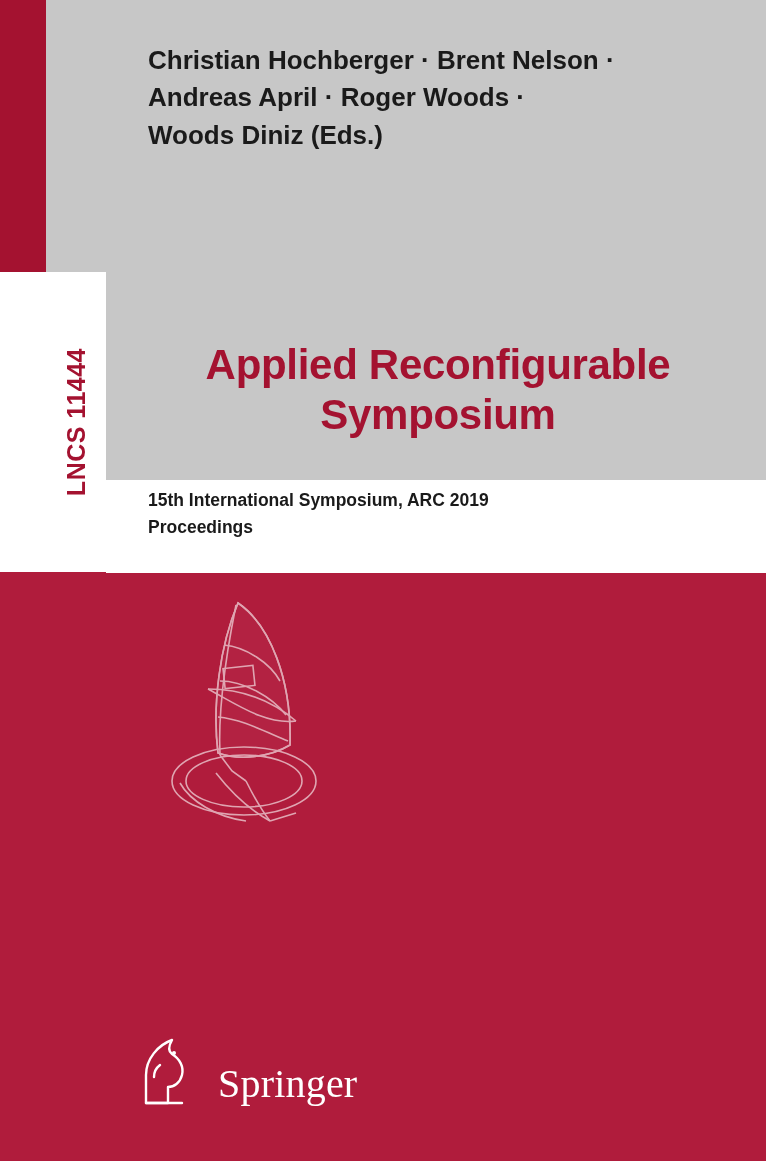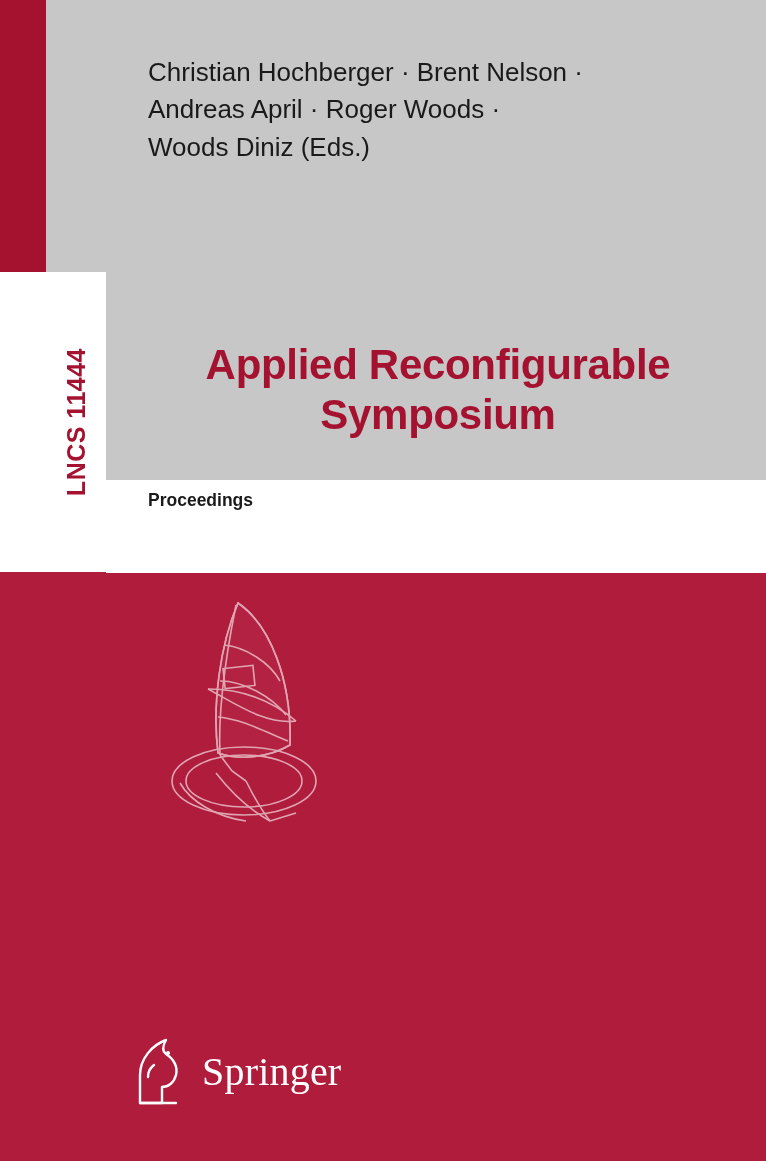--- a/index.html
+++ b/index.html
@@ -103,23 +103,22 @@
   }
 
   
   .editors {
     position: absolute;
     left: 148px;
     top: 42px;
     width: 560px;
     color: #1a1a1a;
     font-size: 26px;
-    font-weight: normal;
+    font-weight: bold;
     line-height: 1.44;
-    margin-top: 12px;
   }
   .editors .line {
     white-space: nowrap;
   }
 
   
   .title {
     position: absolute;
     left: 148px;
     top: 340px;
@@ -150,25 +149,25 @@
     left: 120px;
     top: 585px;
     width: 260px;
     height: 270px;
     opacity: 0.9;
   }
 
   
   .logo {
     position: absolute;
-    left: 128px;
+    left: 134px;
     bottom: 54px;
     display: flex;
-    align-items: center;
-    gap: 14px;
+    align-items: flex-end;
+    gap: 24px;
   }
   .logo-mark {
     width: 60px;
     height: 72px;
   }
   .logo-text {
     color: #ffffff;
     font-size: 40px;
     letter-spacing: 0.2px;
     font-family: "Liberation Serif", serif;
@@ -197,20 +196,21 @@
     <div class="line">Andreas April · Roger Woods ·</div>
     <div class="line">Woods Diniz (Eds.)</div>
   </div>
 
   <div class="title">
     <div>Applied Reconfigurable</div>
     <div>Symposium</div>
   </div>
 
   <div class="subtitle">
+    <div>15th International Symposium, ARC 2019</div>
     <div>Proceedings</div>
   </div>
 
   <svg class="artwork" viewBox="0 0 260 270">
     <g stroke="#e8bdc6" stroke-width="1.6" fill="none" opacity="0.95">
 
       <path d="M118 18 C150 40 172 95 170 160 C150 172 120 176 98 168 C92 120 100 60 118 18 Z" fill="#c2havascript"></path>
       <path d="M118 18 C150 40 172 95 170 160 C150 172 120 176 98 168 C92 120 100 60 118 18 Z" fill="#c14a64" fill-opacity="0.18"></path>
 
       <path d="M116 20 C104 80 98 130 100 170"></path>

